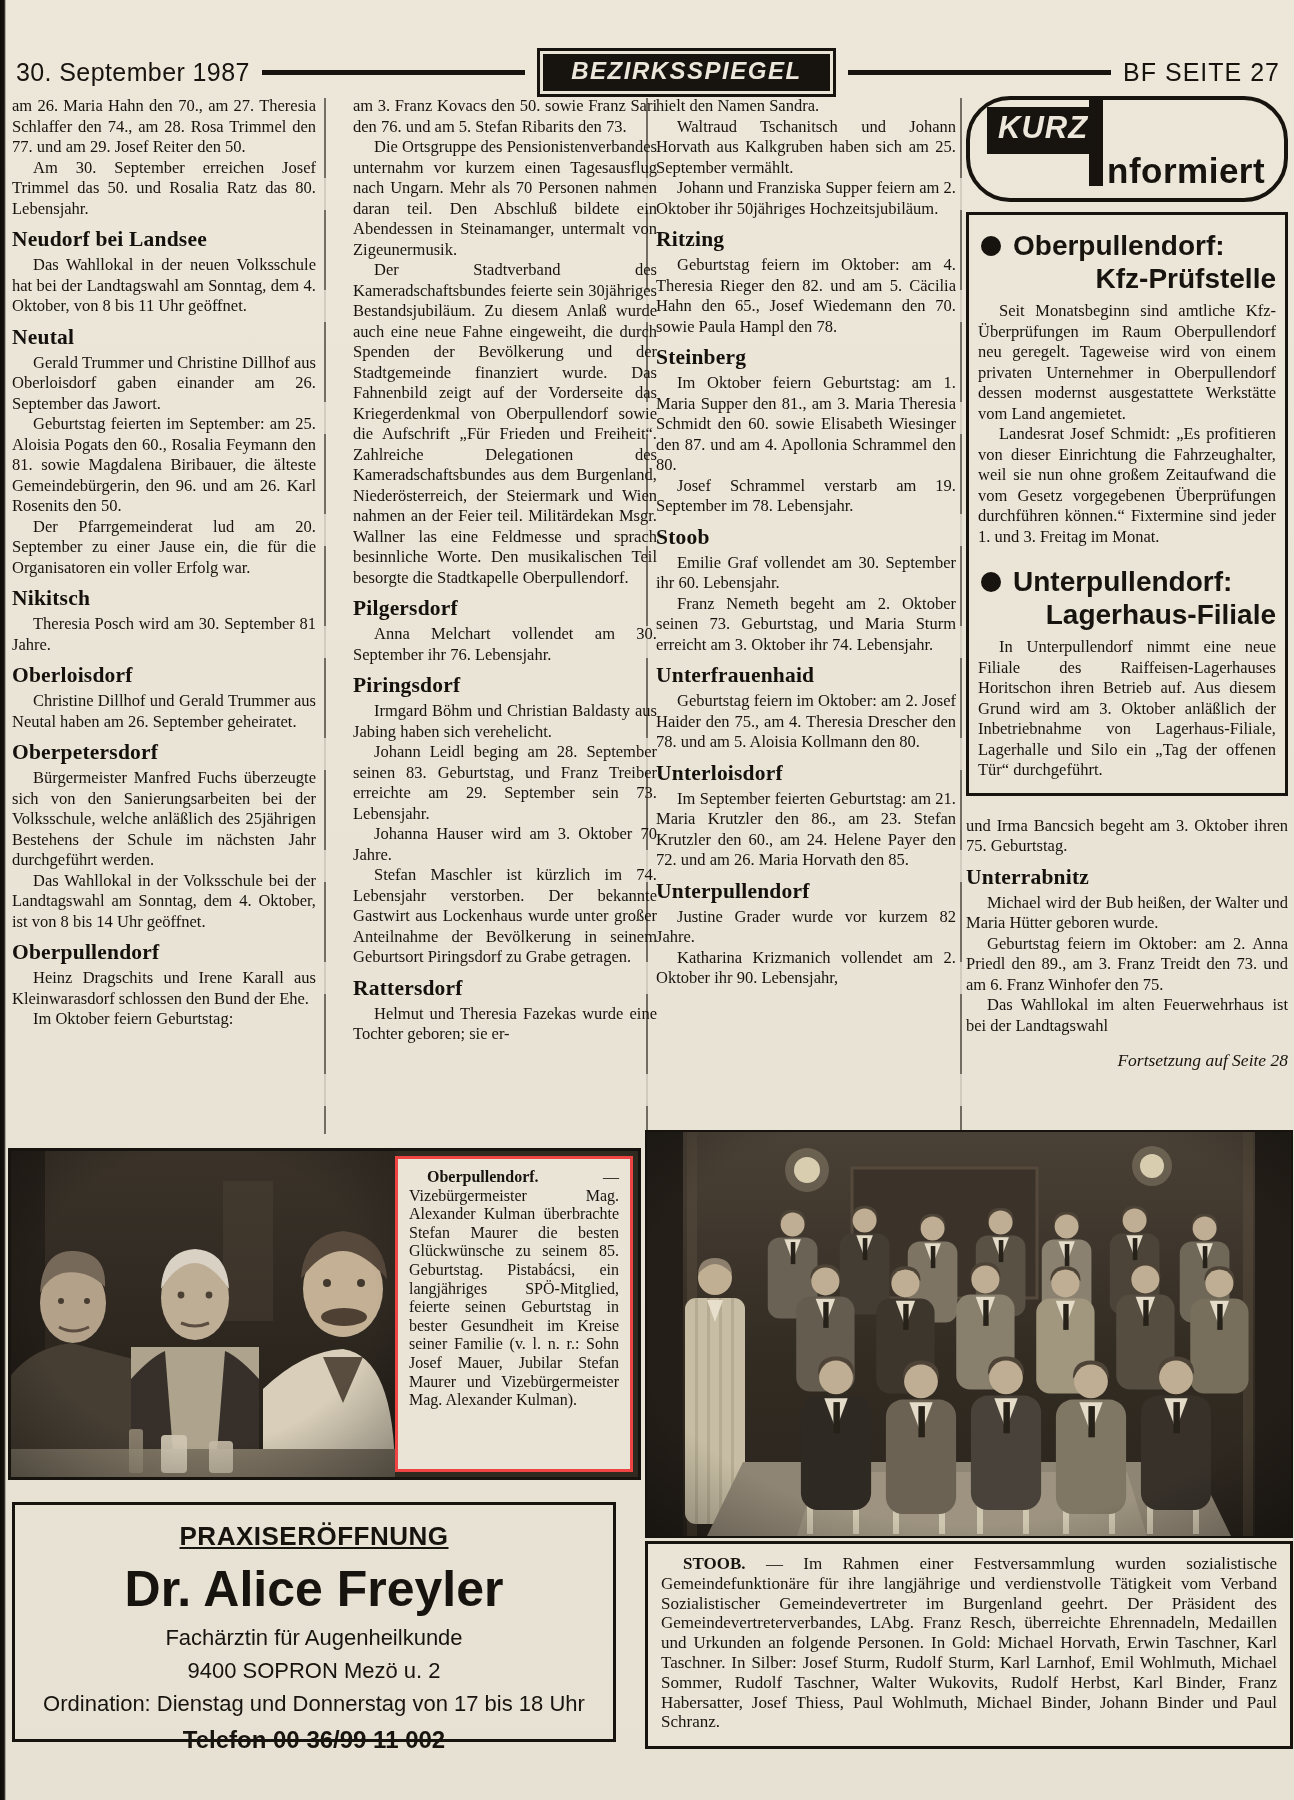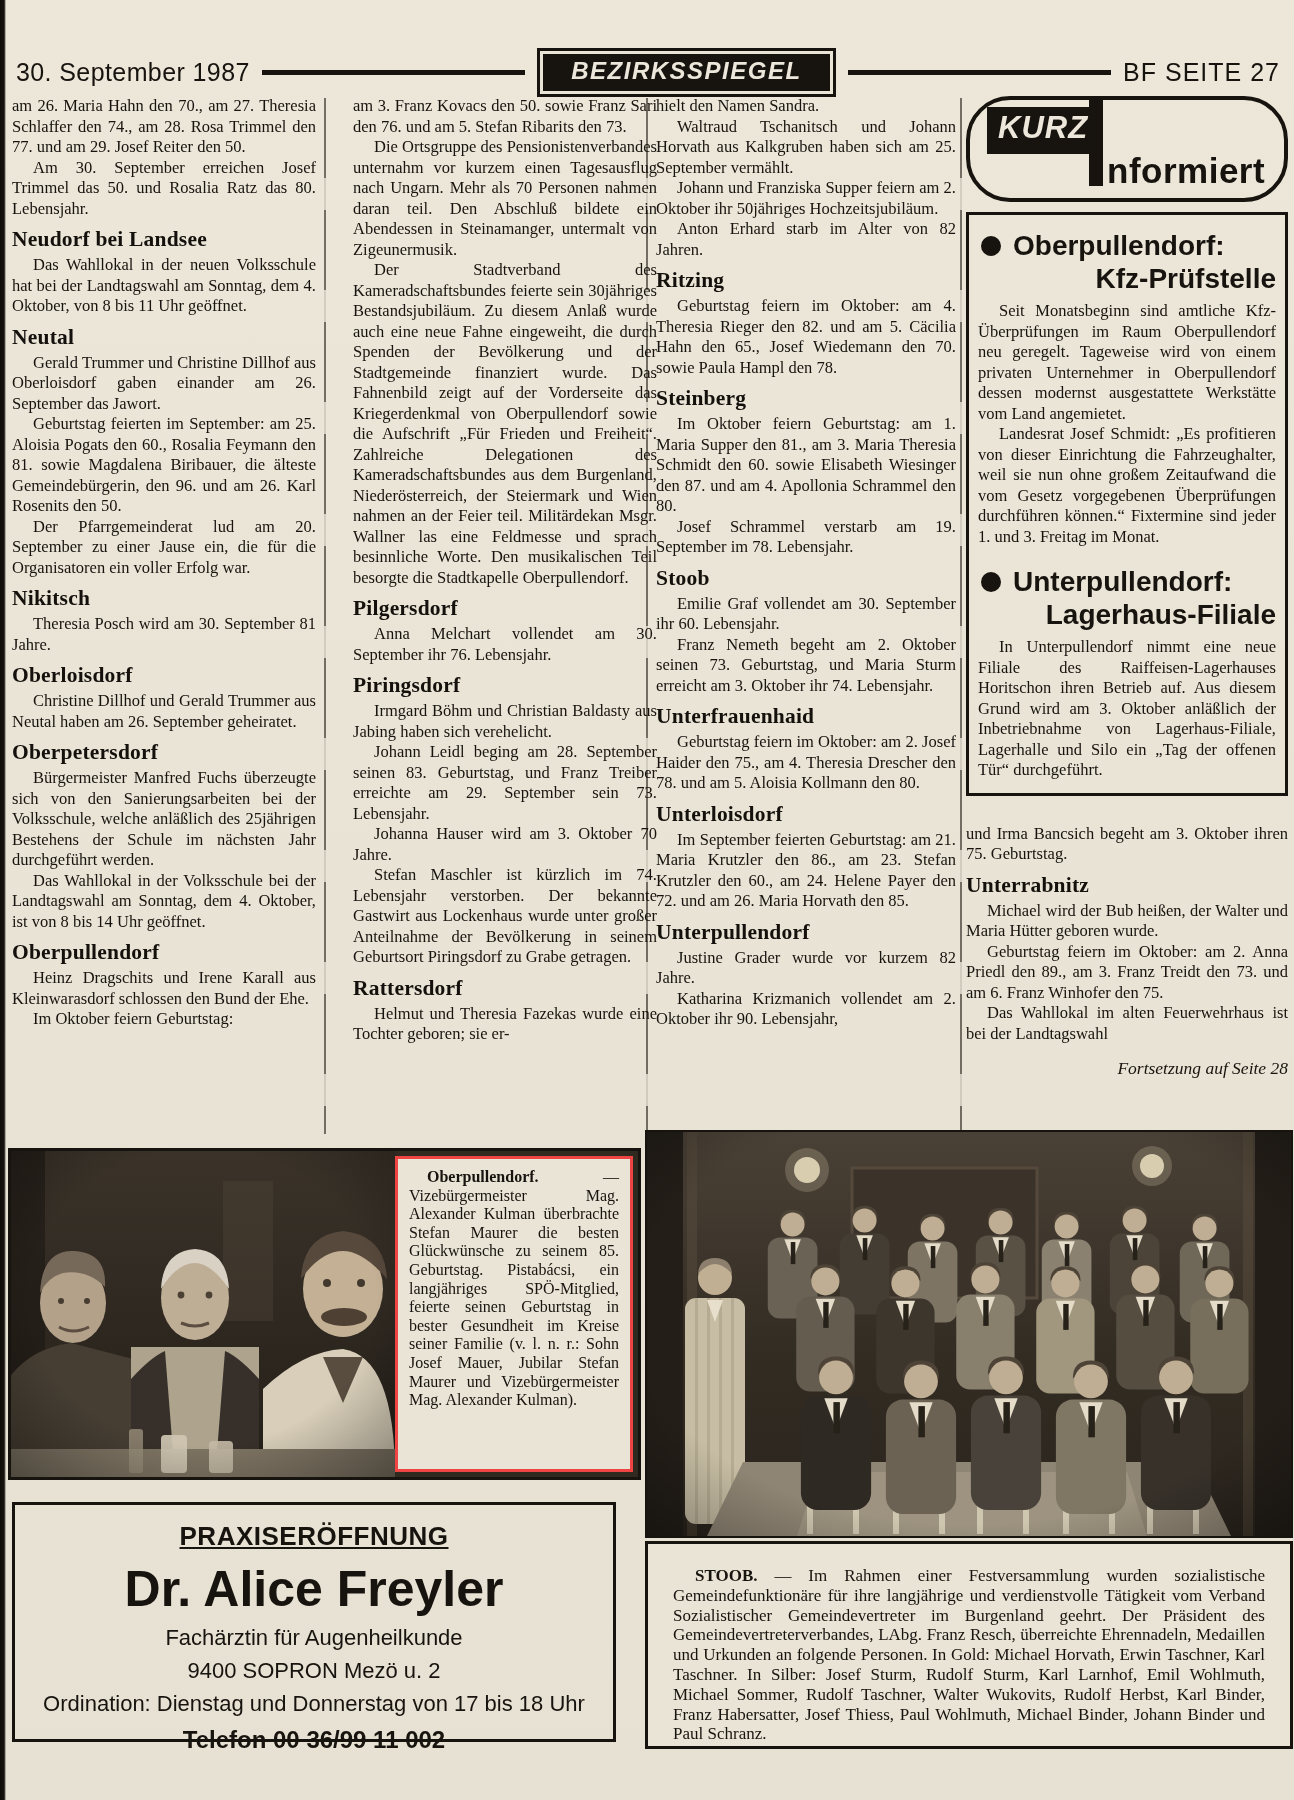--- a/index.html
+++ b/index.html
@@ -38,41 +38,41 @@
      font-style:italic;font-size:31px;padding:3px 11px 8px;letter-spacing:1px;}
   .kurz-bar{position:absolute;left:119px;top:-4px;width:14px;height:90px;background:#17130e;}
   .kurz-word2{position:absolute;left:137px;bottom:7px;font-weight:bold;font-size:35px;letter-spacing:.5px;
      color:#17130e;}
   .kurz-box{border:3px solid #17130e;padding:10px 9px 12px;}
   .kurz-head{font-family:"Liberation Sans",sans-serif;font-weight:bold;font-size:28px;margin:4px 0 0;
      text-align:left;display:flex;align-items:center;gap:12px;line-height:34px;}
   .bullet{width:20px;height:20px;border-radius:50%;background:#17130e;display:inline-block;flex:none;margin-left:3px;}
   .kurz-title{font-family:"Liberation Sans",sans-serif;font-weight:bold;font-size:28px;margin:0 0 6px;text-align:right;}
   .kurz-art2{margin-top:18px;}
-  .col4below{margin-top:28px;}
+  .col4below{margin-top:20px;}
   
   .photoL-block{position:absolute;left:8px;top:1148px;width:633px;height:332px;border:3px solid #17130e;
      background:#30291f;display:flex;box-sizing:border-box;}
   .photoL-block svg{width:384px;height:100%;display:block;flex:none;}
   .capbox{flex:1;border:3px solid #ef4444;margin:5px 5px 5px 0;padding:9px 11px;background:#e9e4d6;}
   .capbox p{font-size:16px;line-height:18.6px;text-align:justify;margin:0;text-indent:18px;}
   
   .ad-box{position:absolute;left:12px;top:1502px;width:604px;height:240px;border:3px solid #17130e;
      box-sizing:border-box;text-align:center;font-family:"Liberation Sans",sans-serif;padding-top:16px;}
   .ad-title{font-size:26px;font-weight:bold;text-decoration:underline;letter-spacing:.5px;}
   .ad-name{font-size:50px;font-weight:bold;margin:8px 0 4px;}
   .ad-line{font-size:22px;margin:7px 0;}
   .ad-phone{font-size:24px;font-weight:bold;margin-top:9px;}
   
   .photoR{position:absolute;left:645px;top:1130px;width:648px;height:408px;border:2px solid #17130e;
      box-sizing:border-box;background:#2c261e;}
   .photoR svg{width:100%;height:100%;display:block;}
   .stoob-box{position:absolute;left:645px;top:1541px;width:648px;height:208px;border:3px solid #17130e;
      box-sizing:border-box;padding:10px 13px;background:#e9e4d6;}
-  .stoob-box p{font-size:17px;line-height:19.8px;text-align:justify;margin:12px;text-indent:22px;}
+  .stoob-box p{font-size:17px;line-height:19.8px;text-align:justify;margin:0;text-indent:22px;}
 </style>
 </head>
 <body>
 
 <div class="page">
   <div class="scan-edge"></div>
 
   <header class="hdr">
     <span class="hdr-date">30. September 1987</span>
     <div class="hdr-rule"></div>
@@ -118,21 +118,20 @@
       <p class="body">Johann Leidl beging am 28. September seinen 83. Geburtstag, und Franz Treiber erreichte am 29. September sein 73. Lebensjahr.</p>
       <p class="body">Johanna Hauser wird am 3. Oktober 70 Jahre.</p>
       <p class="body">Stefan Maschler ist kürzlich im 74. Lebensjahr verstorben. Der bekannte Gastwirt aus Lockenhaus wurde unter großer Anteilnahme der Bevölkerung in seinem Geburtsort Piringsdorf zu Grabe getragen.</p>
       <h3 class="sec">Rattersdorf</h3>
       <p class="body">Helmut und Theresia Fazekas wurde eine Tochter geboren; sie er-</p>
     </section>
   <section class="col col3">
       <p class="body noind">hielt den Namen Sandra.</p>
       <p class="body">Waltraud Tschanitsch und Johann Horvath aus Kalkgruben haben sich am 25. September vermählt.</p>
       <p class="body">Johann und Franziska Supper feiern am 2. Oktober ihr 50jähriges Hochzeitsjubiläum.</p>
-      <p class="body">Anton Erhard starb im Alter von 82 Jahren.</p>
       <h3 class="sec">Ritzing</h3>
       <p class="body">Geburtstag feiern im Oktober: am 4. Theresia Rieger den 82. und am 5. Cäcilia Hahn den 65., Josef Wiedemann den 70. sowie Paula Hampl den 78.</p>
       <h3 class="sec">Steinberg</h3>
       <p class="body">Im Oktober feiern Geburtstag: am 1. Maria Supper den 81., am 3. Maria Theresia Schmidt den 60. sowie Elisabeth Wiesinger den 87. und am 4. Apollonia Schrammel den 80.</p>
       <p class="body">Josef Schrammel verstarb am 19. September im 78. Lebensjahr.</p>
       <h3 class="sec">Stoob</h3>
       <p class="body">Emilie Graf vollendet am 30. September ihr 60. Lebensjahr.</p>
       <p class="body">Franz Nemeth begeht am 2. Oktober seinen 73. Geburtstag, und Maria Sturm erreicht am 3. Oktober ihr 74. Lebensjahr.</p>
       <h3 class="sec">Unterfrauenhaid</h3>
       <p class="body">Geburtstag feiern im Oktober: am 2. Josef Haider den 75., am 4. Theresia Drescher den 78. und am 5. Aloisia Kollmann den 80.</p>

